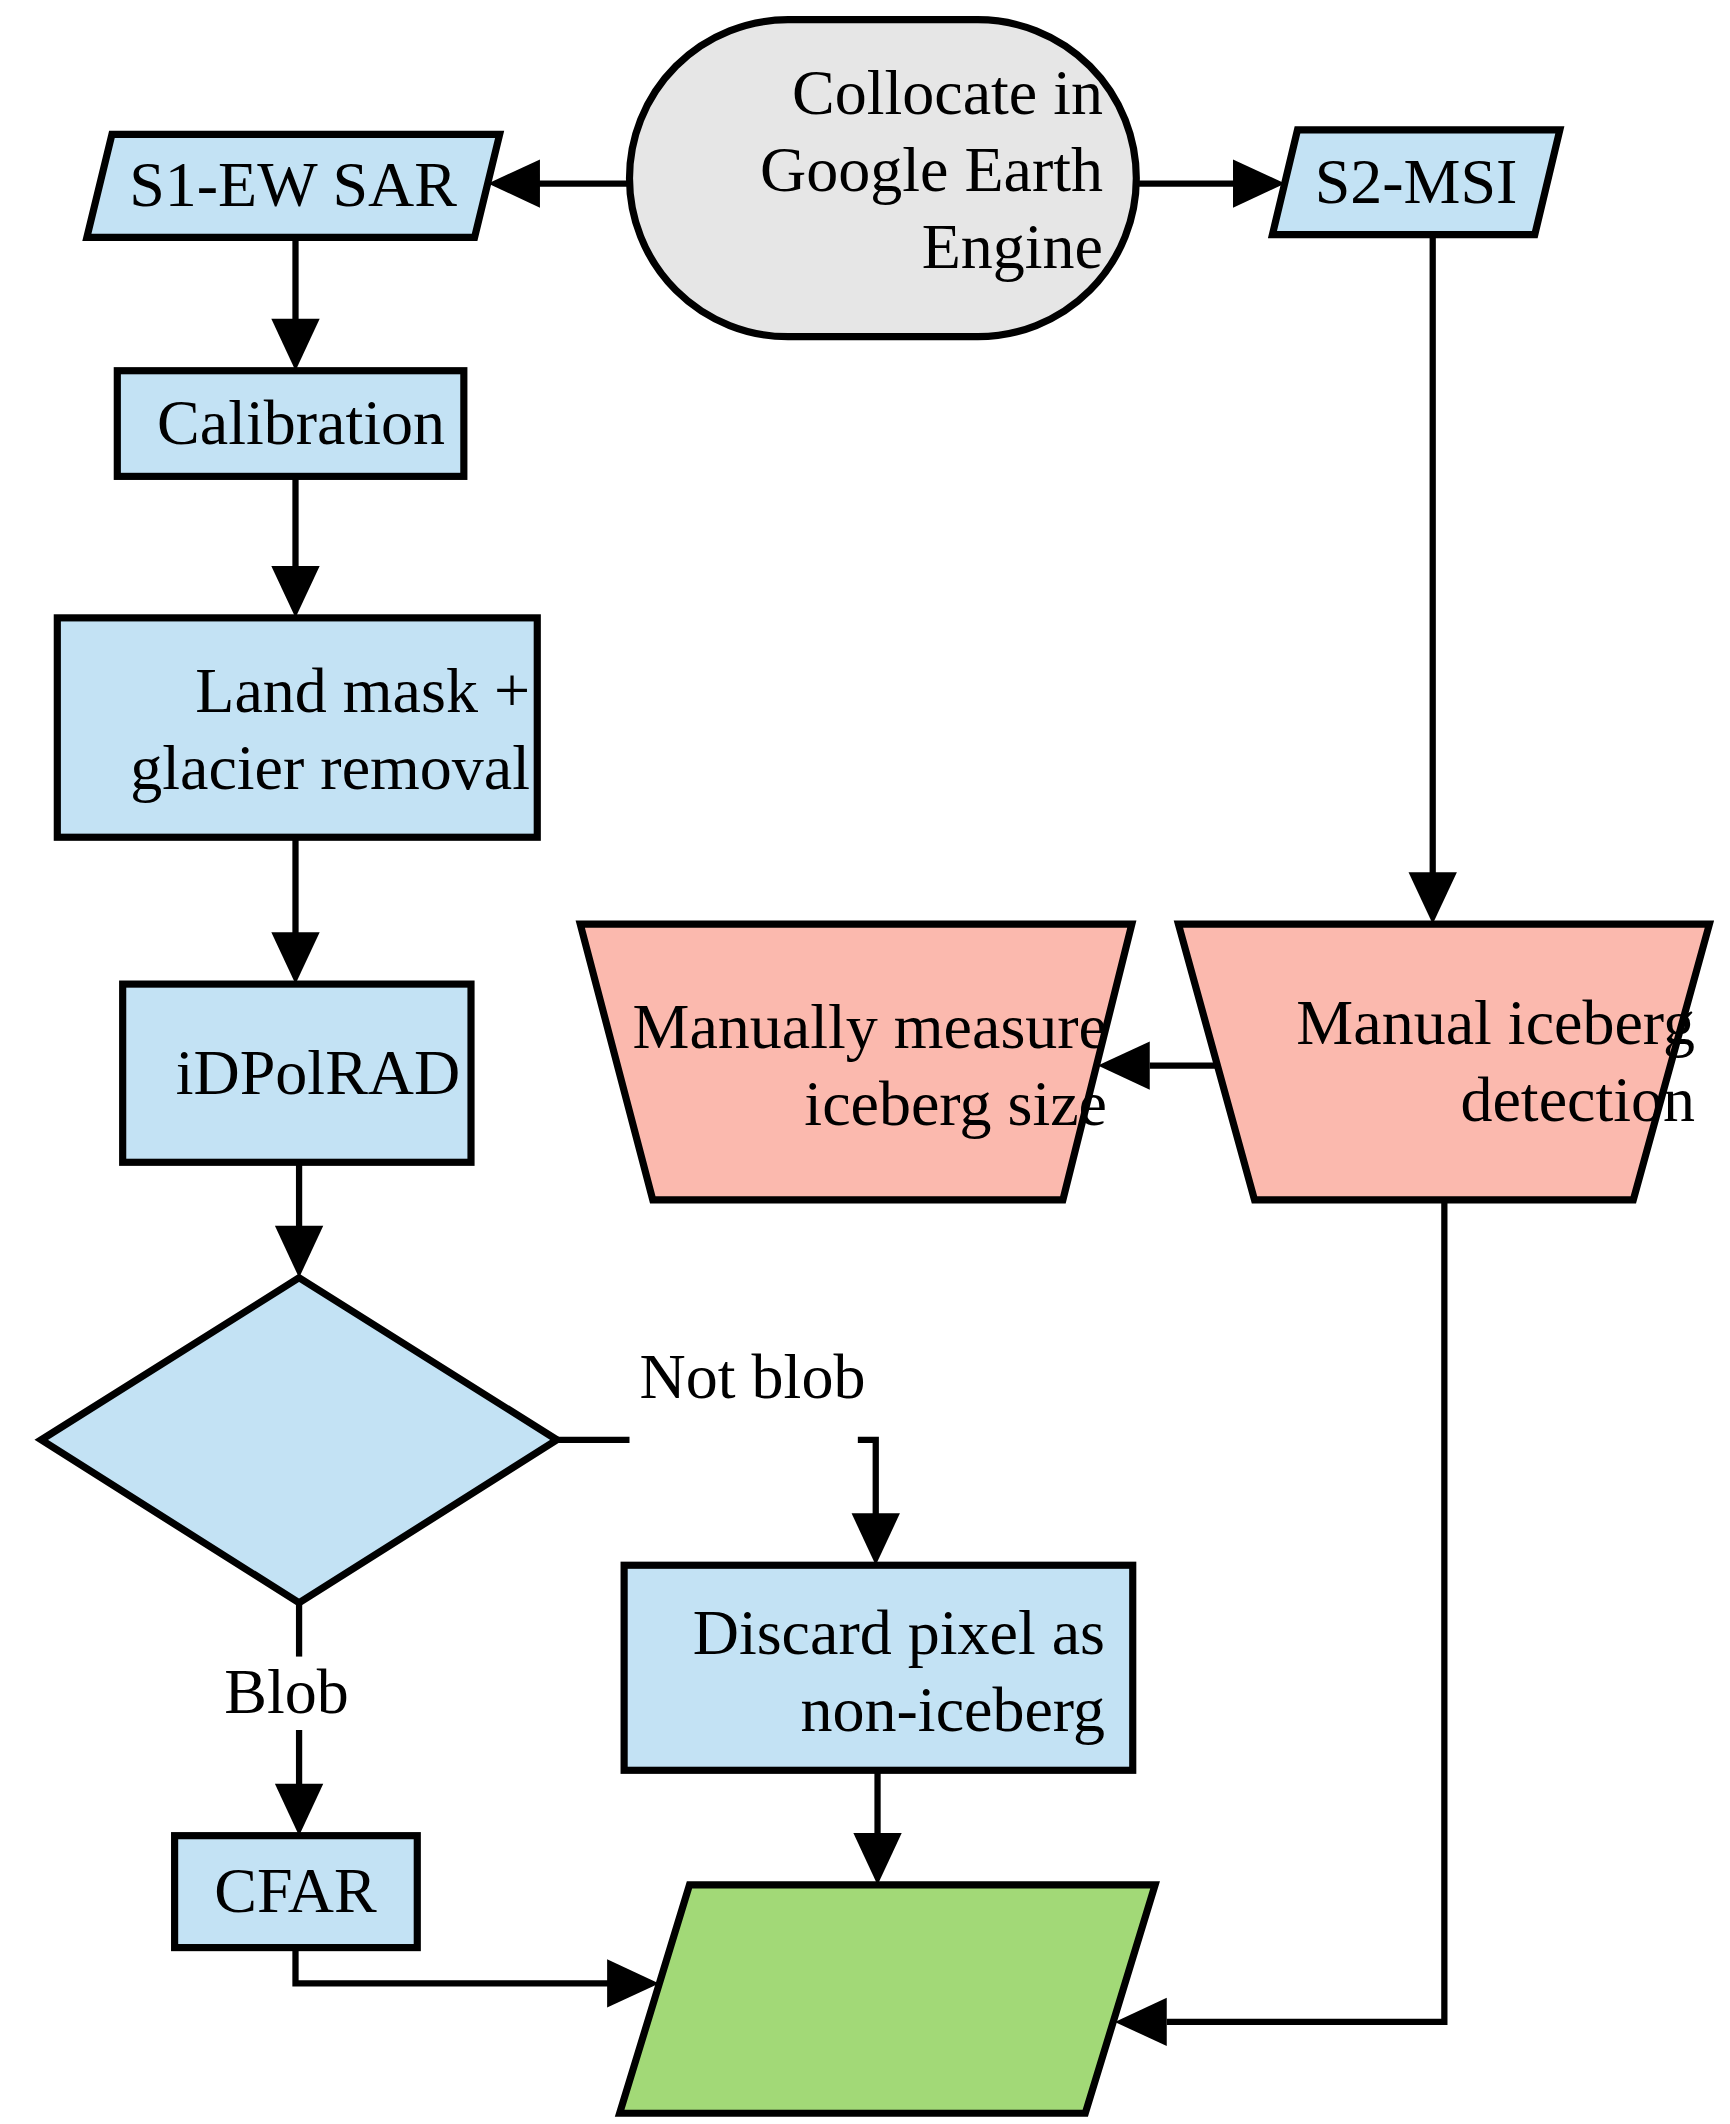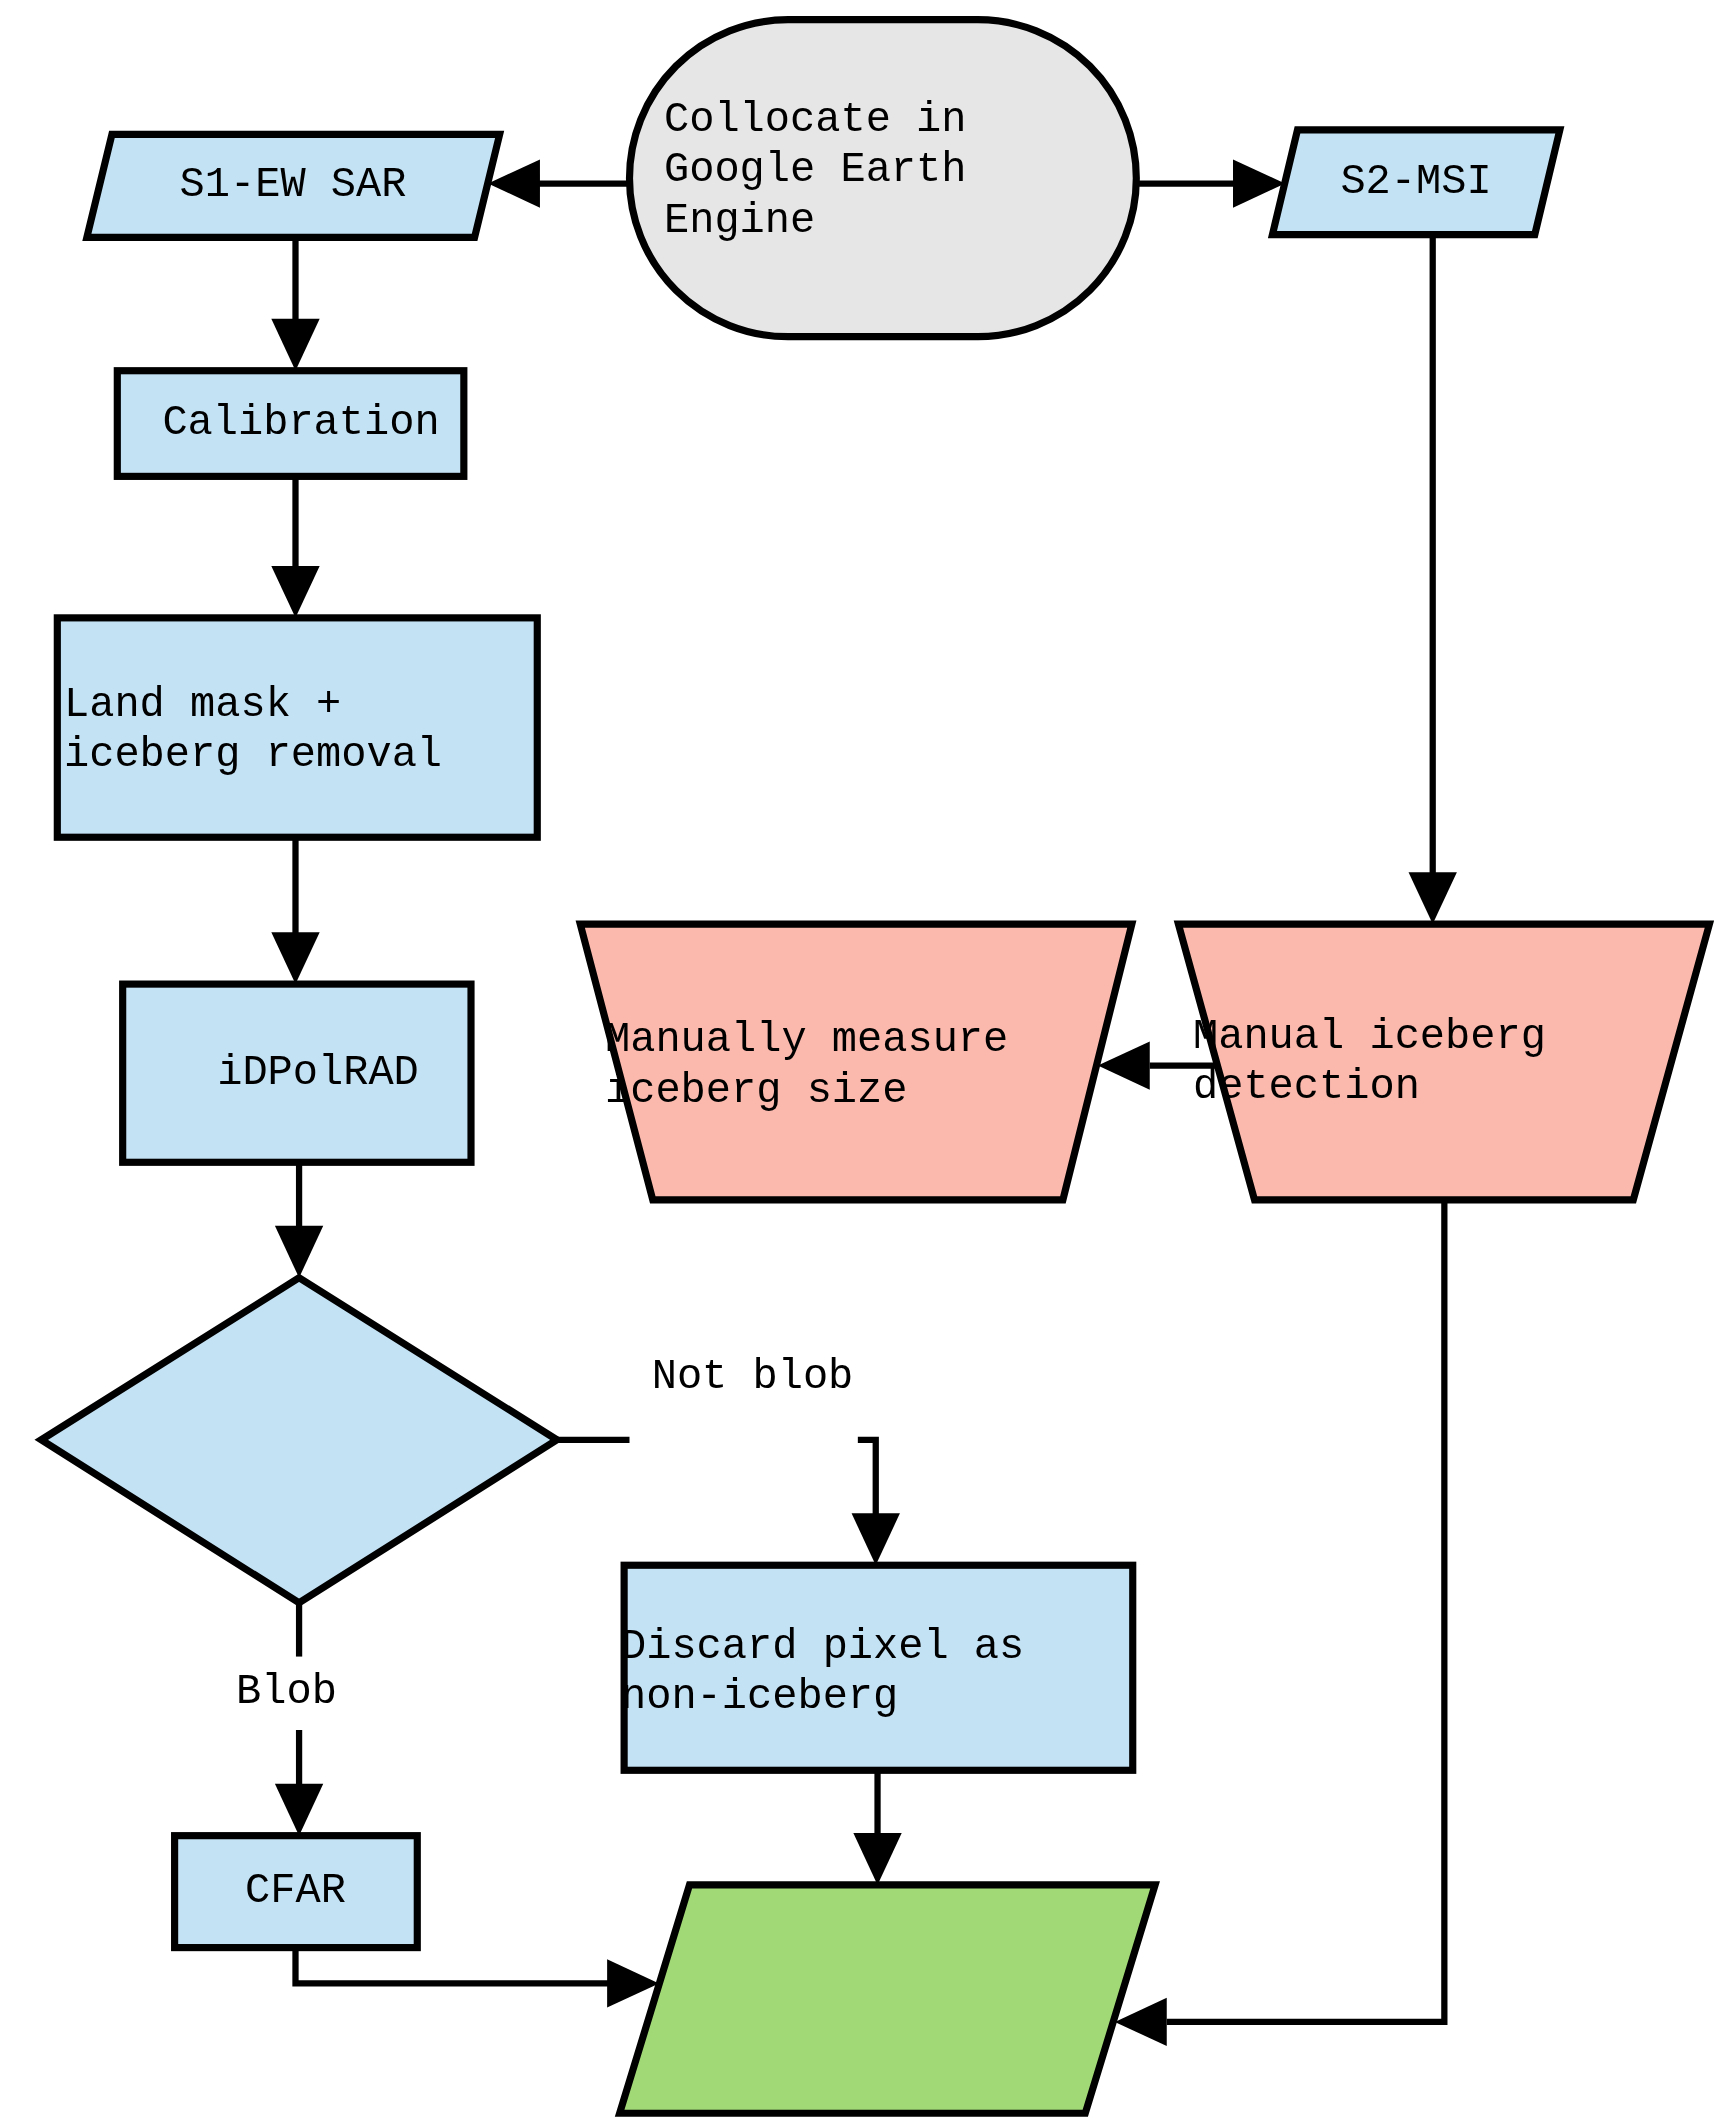--- a/index.html
+++ b/index.html
@@ -9,23 +9,23 @@
     height: 2124px;
     background: #ffffff;
     overflow: hidden;
   }
   .canvas svg { position: absolute; left: 0; top: 0; }
   .label {
     position: absolute;
     display: flex;
     align-items: center;
     justify-content: center;
-    text-align: left;
-    font-family: Liberation Mono, monospace;
-    font-size: 42px;
+    text-align: right;
+    font-family: Liberation Serif, serif;
+    font-size: 64px;
     line-height: 1.2;
     color: #000000;
     font-weight: 400;
     white-space: normal;
   }
   .shape { stroke: #000000; stroke-width: 8; stroke-linejoin: miter; }
   .edge  { fill: none; stroke: #000000; stroke-width: 7; stroke-linejoin: miter; }
   .head  { fill: #000000; stroke: none; }
 </style>
 </head>
@@ -102,21 +102,21 @@
   </svg>
 
   <div class="label" style="left:664px; top:55px; width:439px; height:231px;">Collocate in Google Earth Engine</div>
 
   <div class="label" style="left:96px; top:153px; width:394px; height:64px;">S1-EW SAR</div>
 
   <div class="label" style="left:1255px; top:150px; width:322px; height:64px;">S2-MSI</div>
 
   <div class="label" style="left:120px; top:391px; width:340px; height:64px;padding-left:11px;">Calibration</div>
 
-  <div class="label" style="left:64px; top:653px; width:466px; height:154px;">Land mask + iceberg removal</div>
+  <div class="label" style="left:64px; top:653px; width:466px; height:154px;">Land mask + glacier removal</div>
 
   <div class="label" style="left:126px; top:1041px; width:384px; height:64px;">iDPolRAD</div>
 
 
   <div class="label" style="left:627px; top:1345px; width:251px; height:64px;">Not blob</div>
 
   <div class="label" style="left:621px; top:1595px; width:484px; height:154px;">Discard pixel as non-iceberg</div>
 
   <div class="label" style="left:197px; top:1660px; width:179px; height:64px;">Blob</div>
 

